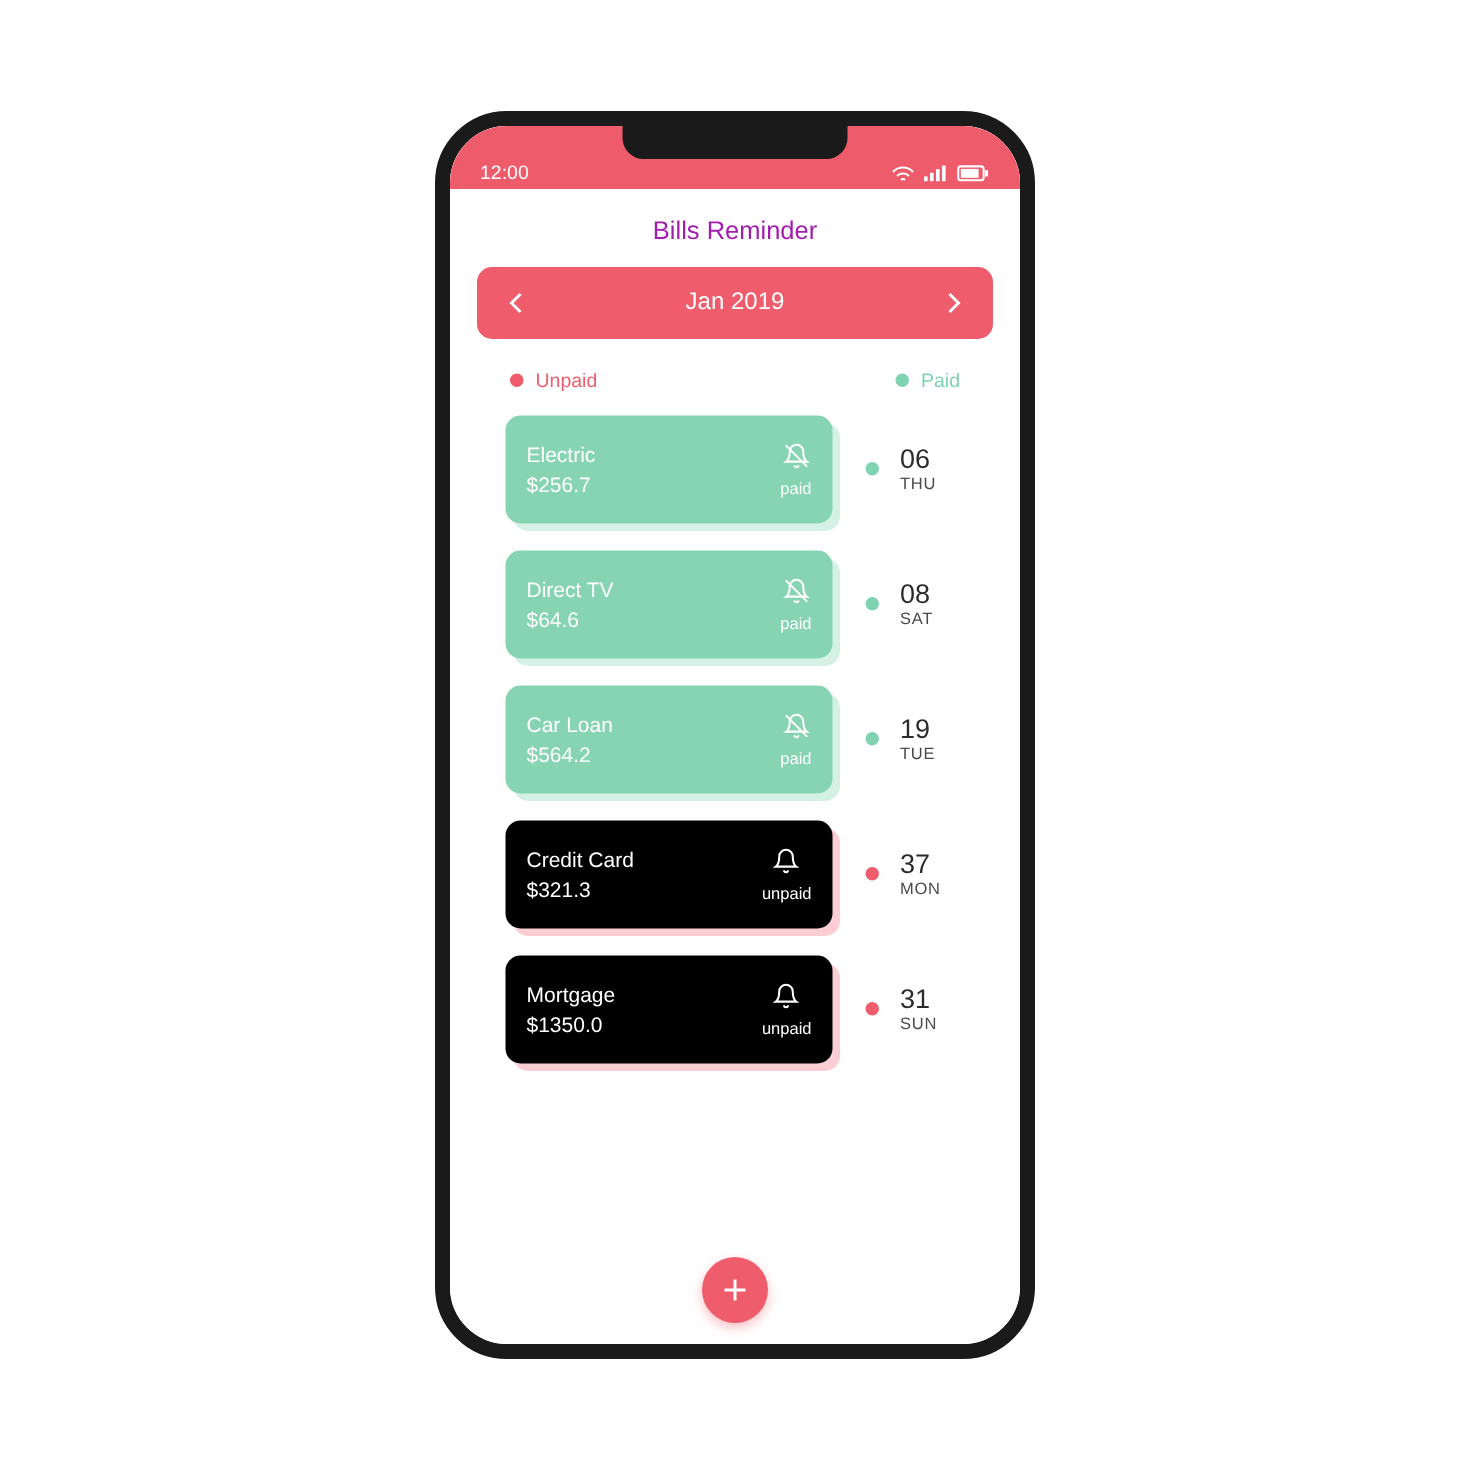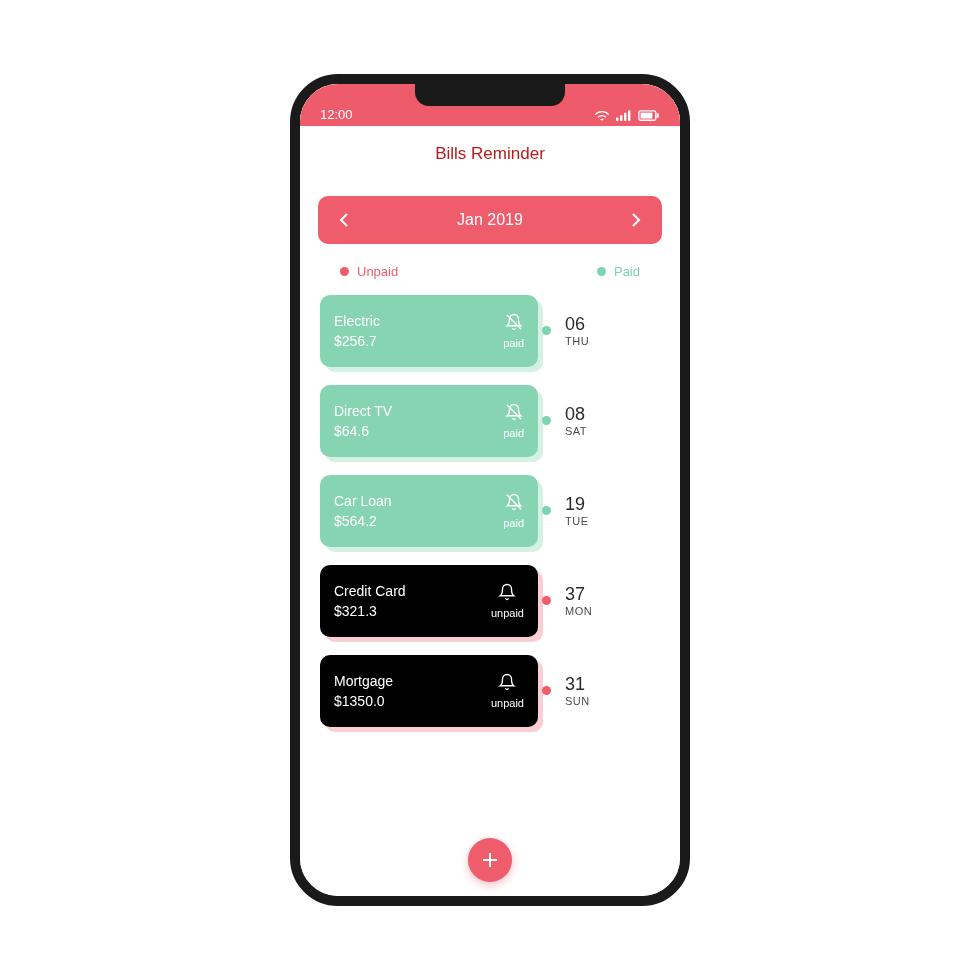--- a/index.html
+++ b/index.html
@@ -48,22 +48,22 @@
     justify-content: space-between;
     padding: 0 20px 4px 20px;
     color: #fff;
     font-size: 13px;
     font-weight: 500;
   }
   .status-icons { display: flex; align-items: center; gap: 6px; }
   .status-icons svg { display: block; }
   .title {
     text-align: center;
-    padding: 18px 0 32px 0;
-    color: #b91c1c;
+    padding: 18px 0 14px 0;
+    color: #a21caf;
     font-size: 17px;
     font-weight: 500;
   }
   .month-picker {
     margin: 0 18px;
     background: #ef5c6b;
     height: 48px;
     border-radius: 10px;
     display: flex;
     align-items: center;
@@ -86,23 +86,23 @@
   .legend .unpaid { color: #ef5c6b; }
   .legend .paid { color: #7fd3b0; }
   .list {
     flex: 1;
     overflow: hidden;
     padding: 6px 0 0 0;
   }
   .row {
     display: flex;
     align-items: center;
-    padding: 0 22px 0 20px;
+    padding: 0 22px 0 37px;
     margin-bottom: 18px;
-    gap: 4px;
+    gap: 22px;
   }
   .card {
     position: relative;
     flex: 0 0 218px;
     height: 72px;
     border-radius: 10px;
     color: #fff;
     padding: 14px 14px;
     display: flex;
     justify-content: space-between;

